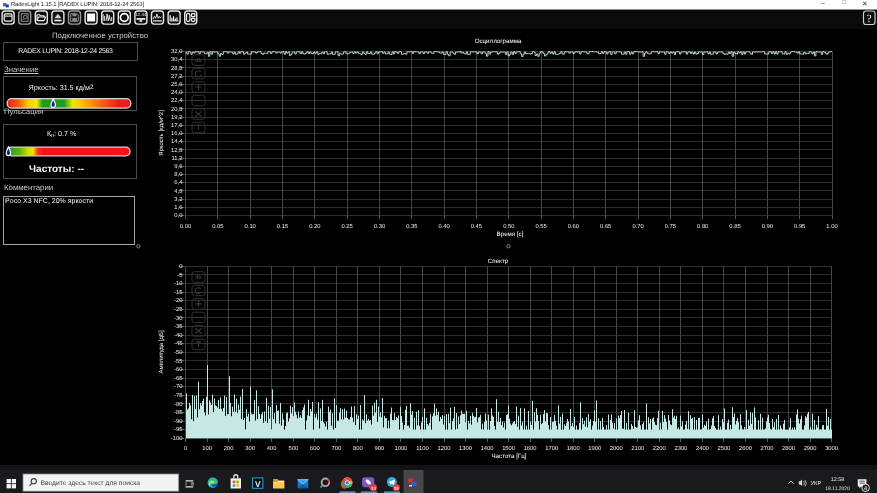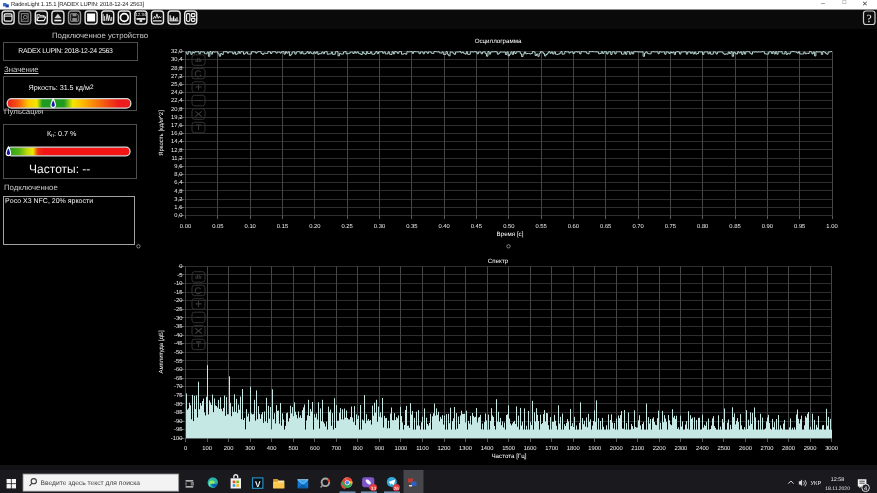--- a/index.html
+++ b/index.html
@@ -79,22 +79,22 @@
     </svg>
 <div class="lbl abs" style="left:4px; top:31.8px;padding-left:48px;">Подключенное устройство</div>
 <div id="devbox" class="abs pbox"></div>
 <div class="vtxt abs" style="left:18.2px; top:48.2px; font-size:6.9px; letter-spacing:-0.28px;">RADEX LUPIN: 2018-12-24 2563</div>
 <div class="lbl abs" style="left:4px; top:66.3px;text-decoration:underline;">Значение</div>
 <div id="valbox" class="abs pbox"></div>
 <div class="vtxt abs" style="left:28.6px; top:83.9px;">Яркость: 31.5 кд/м<sup>2</sup></div>
 <div class="lbl abs" style="left:4px; top:108px;">Пульсация</div>
 <div id="pulsbox" class="abs pbox"></div>
 <div class="vtxt abs" style="left:46.9px; top:129.8px;">К<sub>п</sub>: 0.7 %</div>
-<div class="vtxt abs" style="left:29.1px; top:165.9px; font-size:12px;">Частоты: --</div>
-<div class="lbl abs" style="left:4px; top:184px;">Подключенное</div>
+<div class="vtxt abs" style="left:29.1px; top:165.9px; font-size:10px;font-weight:bold;">Частоты: --</div>
+<div class="lbl abs" style="left:4px; top:184px;">Комментарии</div>
 <div id="commbox" class="abs pbox"></div>
 <div class="vtxt abs" style="left:5.1px; top:198.3px; font-size:7px;">Poco X3 NFC, 20% яркости</div>
 <svg width="145" height="260" viewBox="0 0 145 260" style="position:absolute;left:0;top:0">
       <defs>
         <linearGradient id="g1" x1="0" y1="0" x2="1" y2="0">
           <stop offset="0" stop-color="#ee1c1c"></stop>
           <stop offset="0.09" stop-color="#f55a10"></stop>
           <stop offset="0.17" stop-color="#ffc800"></stop>
           <stop offset="0.24" stop-color="#f2e800"></stop>
           <stop offset="0.285" stop-color="#1f9c1f"></stop>

